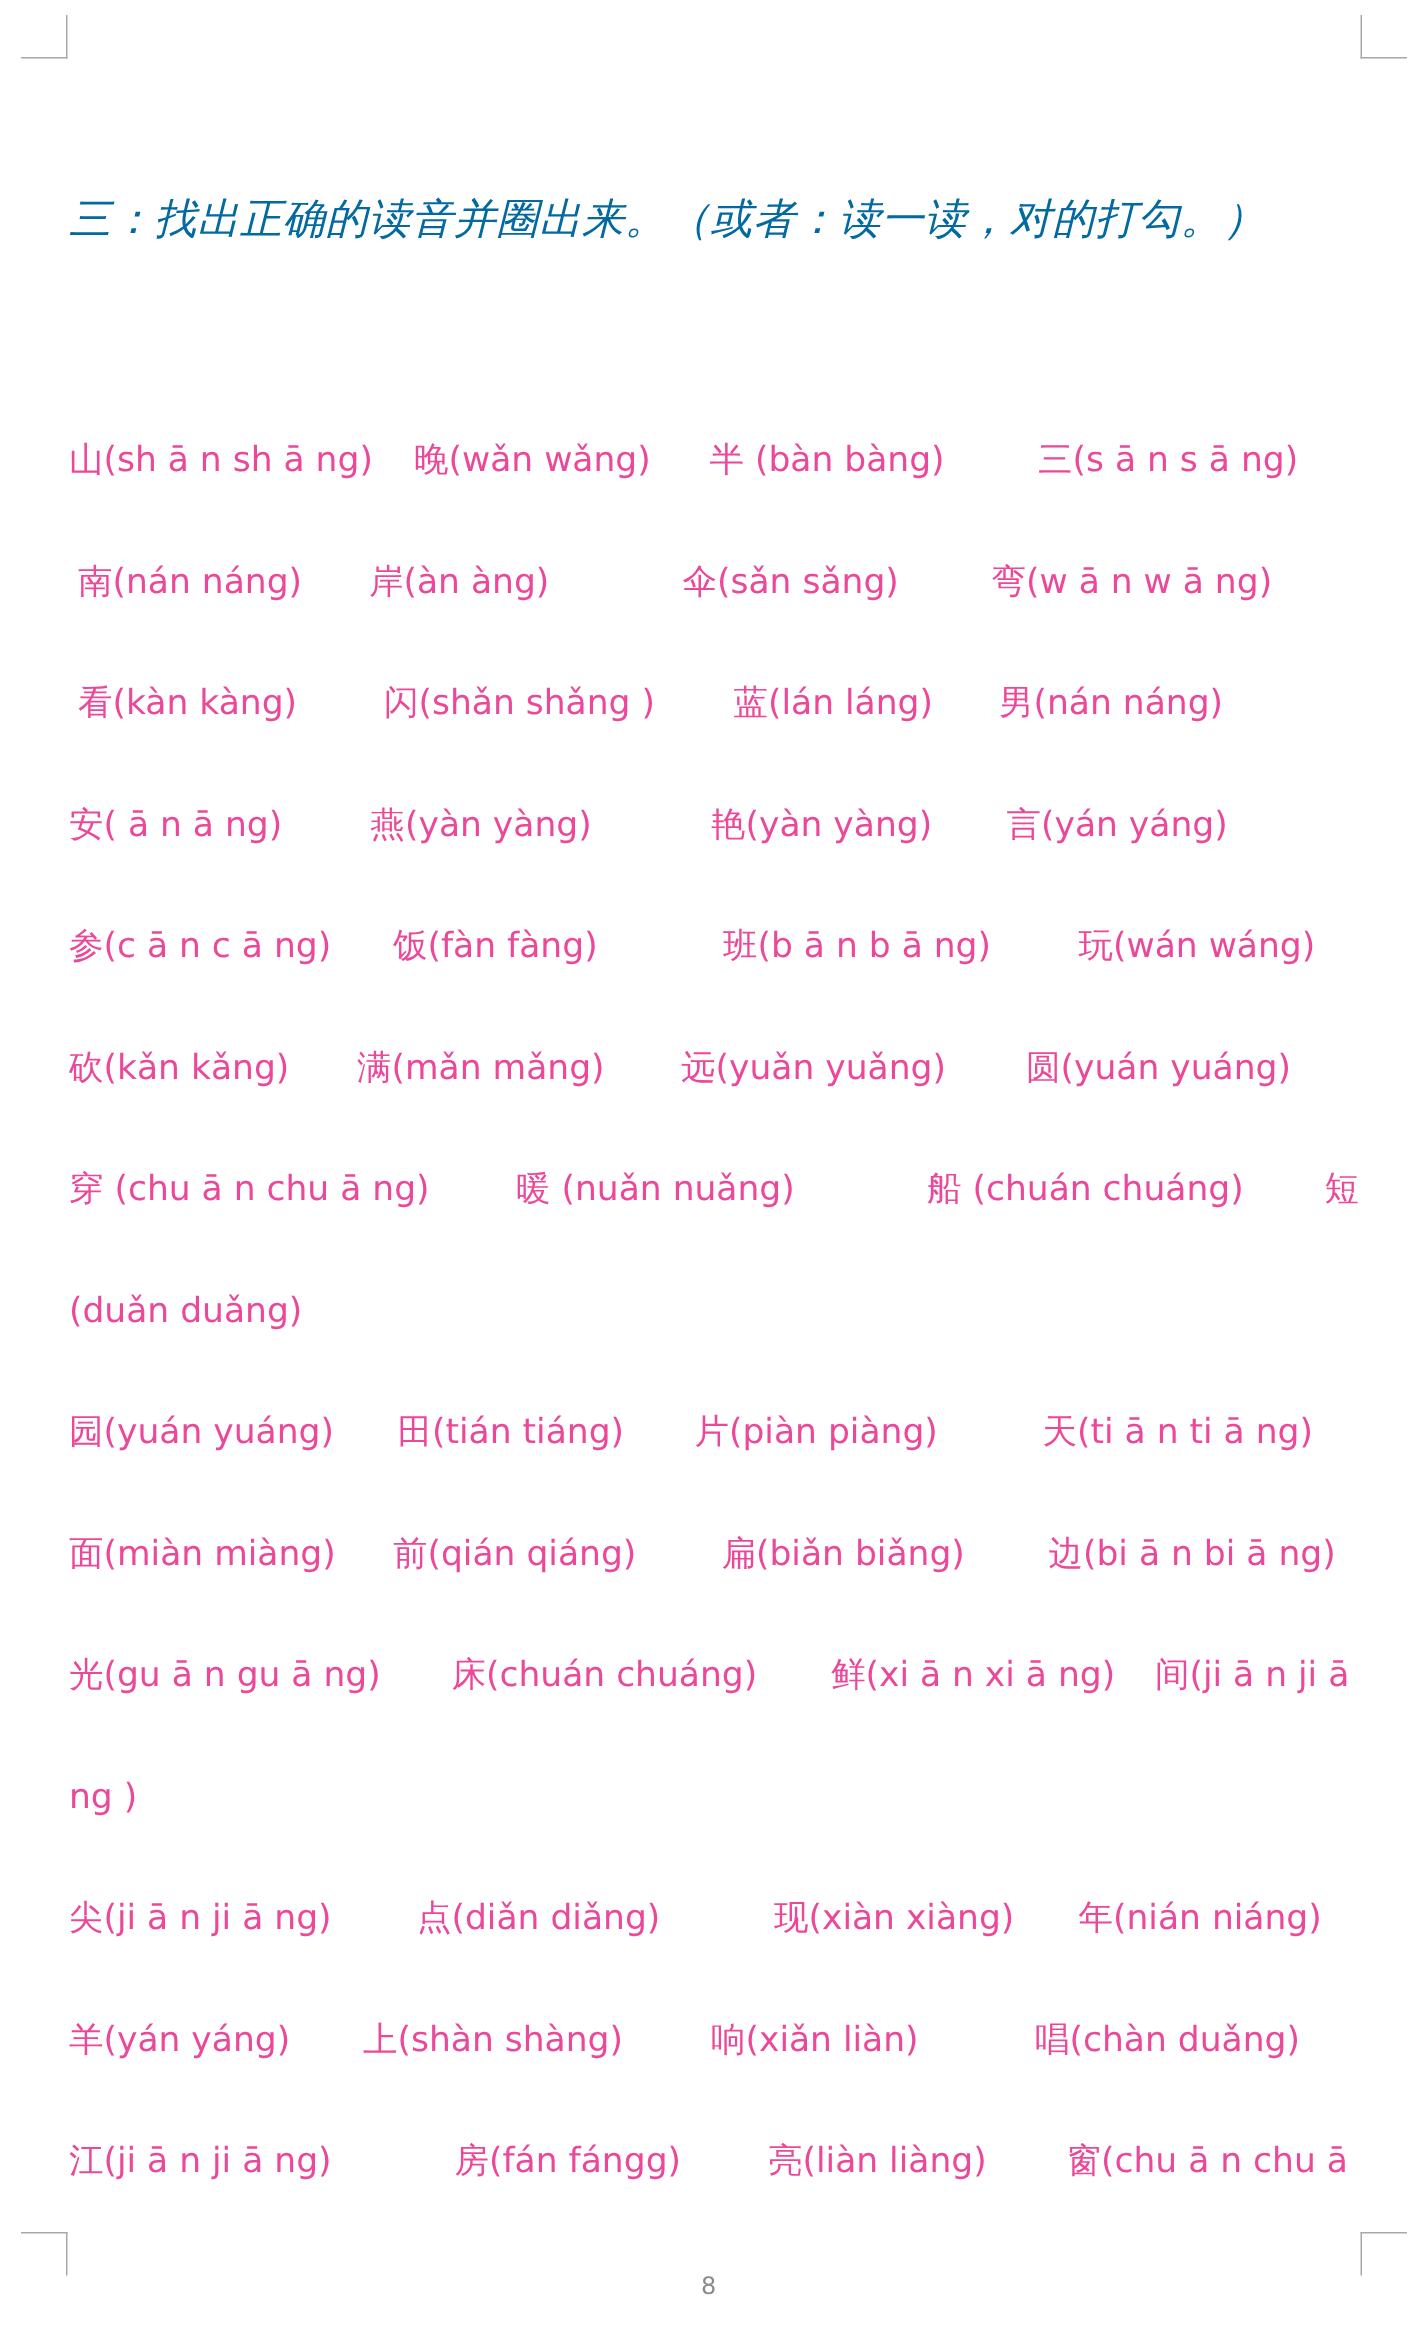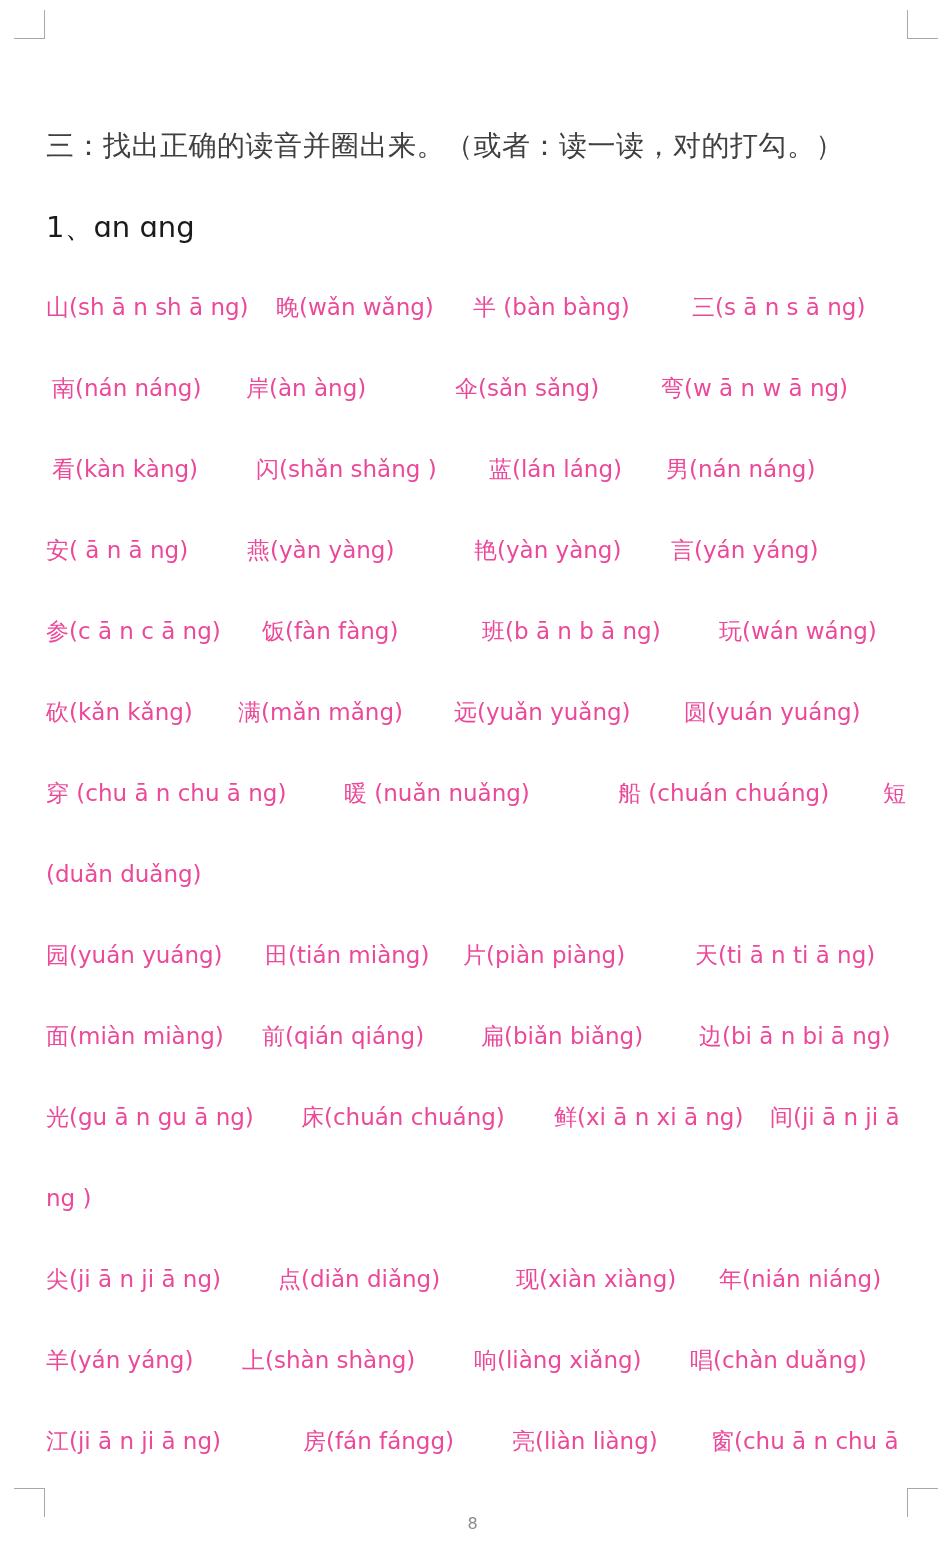--- a/index.html
+++ b/index.html
@@ -34,21 +34,22 @@
     .crop.bl { left: 14px; top: 1488px; border-width: 1px 1px 0 0; }
     .crop.br { left: 907px; top: 1488px; border-width: 1px 0 0 1px; }
 
     .heading {
       position: absolute;
       left: 46px;
       top: 127px;
       font-size: 28px;
       letter-spacing: 0.5px;
       white-space: nowrap;
-      color: #404040;
+      color: #0369a1;
+      font-style: italic;
     }
     .subheading {
       position: absolute;
       left: 46px;
       top: 208px;
       font-size: 29px;
       white-space: nowrap;
       color: #1a1a1a;
     }
     .entry {
@@ -75,21 +76,20 @@
 </head>
 <body>
 
 <div class="page">
   <div class="crop tl"></div>
   <div class="crop tr"></div>
   <div class="crop bl"></div>
   <div class="crop br"></div>
 
   <div class="heading">三：找出正确的读音并圈出来。（或者：读一读，对的打勾。）</div>
-  <div class="subheading">1、ɑn  ɑng</div>
 
   <div id="entries">
       <div class="entry" style="left: 46px; top: 292px;"><span class="hz">山</span><span class="py">(sh ā n  sh ā ng)</span></div>
       <div class="entry" style="left: 276px; top: 292px;"><span class="hz">晚</span><span class="py">(wǎn  wǎng)</span></div>
       <div class="entry" style="left: 473px; top: 292px;"><span class="hz">半</span><span class="py"> (bàn  bàng)</span></div>
       <div class="entry" style="left: 692px; top: 292px;"><span class="hz">三</span><span class="py">(s ā n   s ā ng)</span></div>
       <div class="entry" style="left: 52px; top: 373px;"><span class="hz">南</span><span class="py">(nán  náng)</span></div>
       <div class="entry" style="left: 246px; top: 373px;"><span class="hz">岸</span><span class="py">(àn  àng)</span></div>
       <div class="entry" style="left: 455px; top: 373px;"><span class="hz">伞</span><span class="py">(sǎn  sǎng)</span></div>
       <div class="entry" style="left: 661px; top: 373px;"><span class="hz">弯</span><span class="py">(w ā n  w ā ng)</span></div>
@@ -108,39 +108,39 @@
       <div class="entry" style="left: 46px; top: 697px;"><span class="hz">砍</span><span class="py">(kǎn   kǎng)</span></div>
       <div class="entry" style="left: 238px; top: 697px;"><span class="hz">满</span><span class="py">(mǎn  mǎng)</span></div>
       <div class="entry" style="left: 454px; top: 697px;"><span class="hz">远</span><span class="py">(yuǎn   yuǎng)</span></div>
       <div class="entry" style="left: 684px; top: 697px;"><span class="hz">圆</span><span class="py">(yuán  yuáng)</span></div>
       <div class="entry" style="left: 46px; top: 778px;"><span class="hz">穿</span><span class="py"> (chu  ā  n  chu  ā  ng)</span></div>
       <div class="entry" style="left: 344px; top: 778px;"><span class="hz">暖</span><span class="py"> (nuǎn  nuǎng)</span></div>
       <div class="entry" style="left: 618px; top: 778px;"><span class="hz">船</span><span class="py"> (chuán  chuáng)</span></div>
       <div class="entry" style="left: 883px; top: 778px;"><span class="hz">短</span><span class="py"></span></div>
       <div class="entry" style="left: 46px; top: 859px;"><span class="hz"></span><span class="py">(duǎn  duǎng)</span></div>
       <div class="entry" style="left: 46px; top: 940px;"><span class="hz">园</span><span class="py">(yuán   yuáng)</span></div>
-      <div class="entry" style="left: 265px; top: 940px;"><span class="hz">田</span><span class="py">(tián  miàng)</span></div>
+      <div class="entry" style="left: 265px; top: 940px;"><span class="hz">田</span><span class="py">(tián  tiáng)</span></div>
       <div class="entry" style="left: 463px; top: 940px; text-align: right;"><span class="hz">片</span><span class="py">(piàn  piàng)</span></div>
       <div class="entry" style="left: 695px; top: 940px;"><span class="hz">天</span><span class="py">(ti ā n  ti ā ng)</span></div>
       <div class="entry" style="left: 46px; top: 1021px;"><span class="hz">面</span><span class="py">(miàn  miàng)</span></div>
       <div class="entry" style="left: 262px; top: 1021px;"><span class="hz">前</span><span class="py">(qián   qiáng)</span></div>
       <div class="entry" style="left: 481px; top: 1021px;"><span class="hz">扁</span><span class="py">(biǎn  biǎng)</span></div>
       <div class="entry" style="left: 699px; top: 1021px;"><span class="hz">边</span><span class="py">(bi ā n   bi ā ng)</span></div>
       <div class="entry" style="left: 46px; top: 1102px;"><span class="hz">光</span><span class="py">(gu ā n   gu ā ng)</span></div>
       <div class="entry" style="left: 301px; top: 1102px;"><span class="hz">床</span><span class="py">(chuán  chuáng)</span></div>
       <div class="entry" style="left: 554px; top: 1102px;"><span class="hz">鲜</span><span class="py">(xi ā n  xi ā ng)</span></div>
       <div class="entry" style="left: 770px; top: 1102px;"><span class="hz">间</span><span class="py">(ji ā n  ji ā</span></div>
       <div class="entry" style="left: 46px; top: 1183px;"><span class="hz"></span><span class="py">ng )</span></div>
       <div class="entry" style="left: 46px; top: 1264px;"><span class="hz">尖</span><span class="py">(ji ā n  ji ā ng)</span></div>
       <div class="entry" style="left: 278px; top: 1264px;"><span class="hz">点</span><span class="py">(diǎn   diǎng)</span></div>
       <div class="entry" style="left: 516px; top: 1264px;"><span class="hz">现</span><span class="py">(xiàn  xiàng)</span></div>
       <div class="entry" style="left: 719px; top: 1264px;"><span class="hz">年</span><span class="py">(nián  niáng)</span></div>
       <div class="entry" style="left: 46px; top: 1345px;"><span class="hz">羊</span><span class="py">(yán  yáng)</span></div>
       <div class="entry" style="left: 242px; top: 1345px;"><span class="hz">上</span><span class="py">(shàn   shàng)</span></div>
-      <div class="entry" style="left: 474px; top: 1345px;"><span class="hz">响</span><span class="py">(liàng  xiǎng)</span></div>
+      <div class="entry" style="left: 474px; top: 1345px;"><span class="hz">响</span><span class="py">(xiǎn  liàn)</span></div>
       <div class="entry" style="left: 690px; top: 1345px;"><span class="hz">唱</span><span class="py">(chàn  duǎng)</span></div>
       <div class="entry" style="left: 46px; top: 1426px;"><span class="hz">江</span><span class="py">(ji ā n  ji ā ng)</span></div>
       <div class="entry" style="left: 303px; top: 1426px;"><span class="hz">房</span><span class="py">(fán  fángg)</span></div>
       <div class="entry" style="left: 512px; top: 1426px;"><span class="hz">亮</span><span class="py">(liàn  liàng)</span></div>
       <div class="entry" style="left: 711px; top: 1426px;"><span class="hz">窗</span><span class="py">(chu ā n  chu ā</span></div>
     </div>
 
   <div class="page-number">8</div>
 </div>
 

